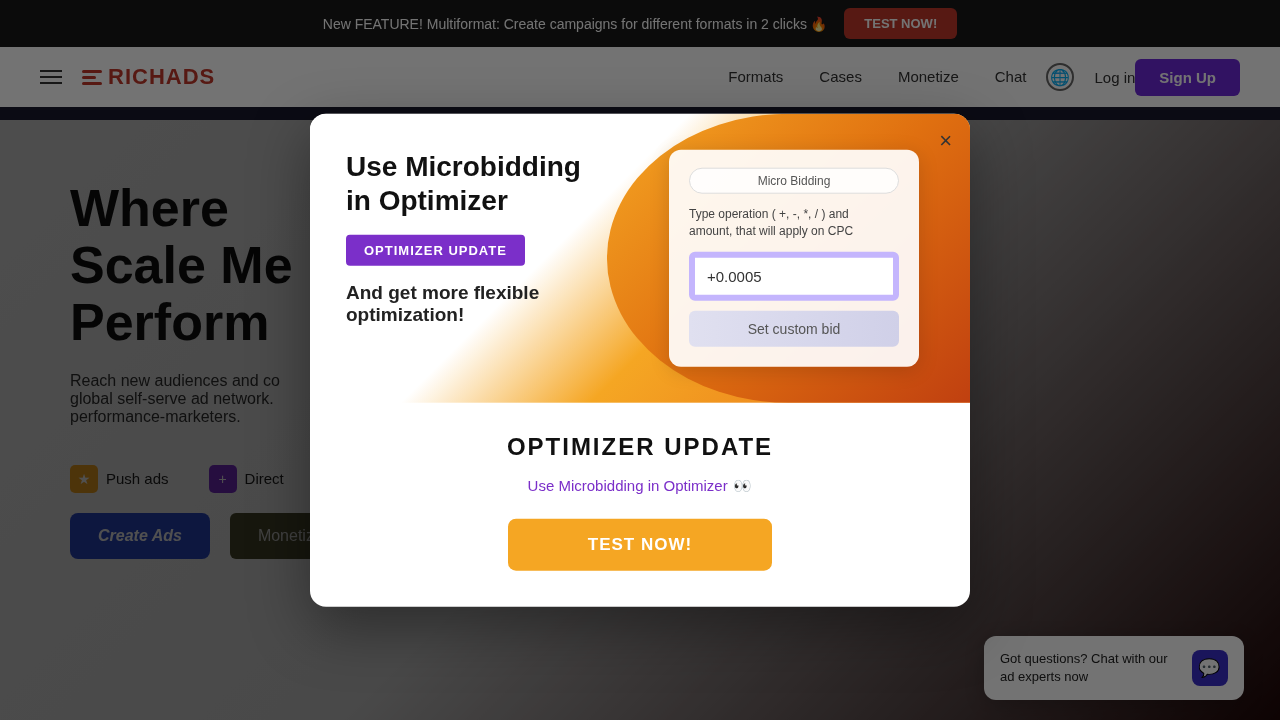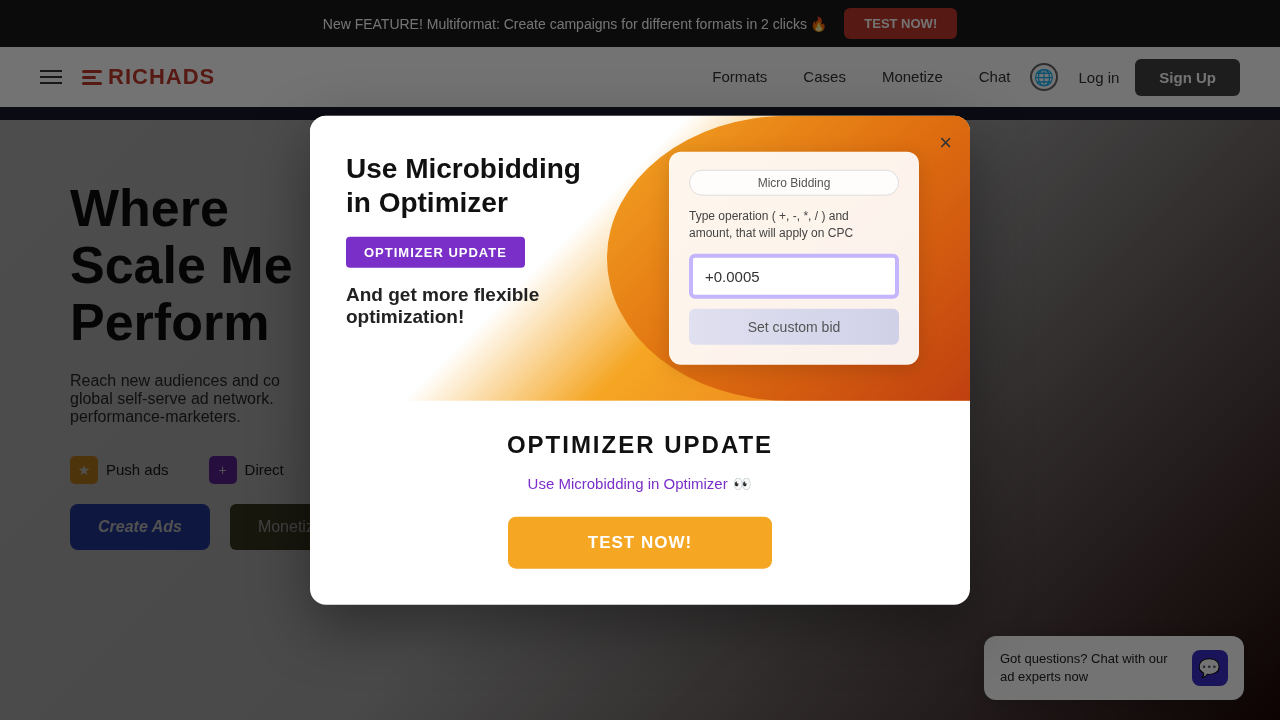--- a/index.html
+++ b/index.html
@@ -107,22 +107,22 @@
       color: #555;
     }
     .nav-login {
       margin-left: 20px;
       font-size: 15px;
       color: #333;
       cursor: pointer;
       font-weight: 500;
     }
     .nav-signup {
-      margin-left: 16px;
-      background: #404040;
+      margin-left: 0;
+      background: #6d28d9;
       color: #fff;
       border: none;
       padding: 10px 24px;
       border-radius: 6px;
       font-size: 15px;
       font-weight: bold;
       cursor: pointer;
     }
 
     
@@ -139,21 +139,21 @@
     .page-hero-title {
       font-size: 52px;
       font-weight: 900;
       color: #111;
       line-height: 1.1;
       margin-bottom: 20px;
     }
     .page-hero-subtitle {
       font-size: 16px;
       color: #333;
-      margin-bottom: 30px;
+      margin-bottom: 39px;
       max-width: 400px;
     }
     .page-tags {
       display: flex;
       gap: 40px;
       margin-bottom: 16px;
     }
     .page-tag {
       display: flex;
       align-items: center;
@@ -316,21 +316,21 @@
     }
     .widget-description {
       font-size: 12px;
       color: #444;
       margin-bottom: 12px;
       line-height: 1.4;
     }
     .widget-input {
       width: 100%;
       padding: 10px 12px;
-      border: 4px solid #c4b5fd;
+      border: 6px solid #c4b5fd;
       border-radius: 6px;
       font-size: 15px;
       color: #333;
       margin-bottom: 10px;
       outline: none;
     }
     .widget-btn {
       width: 100%;
       background: linear-gradient(90deg, #e0e0f0, #d0d0e8);
       color: #555;

